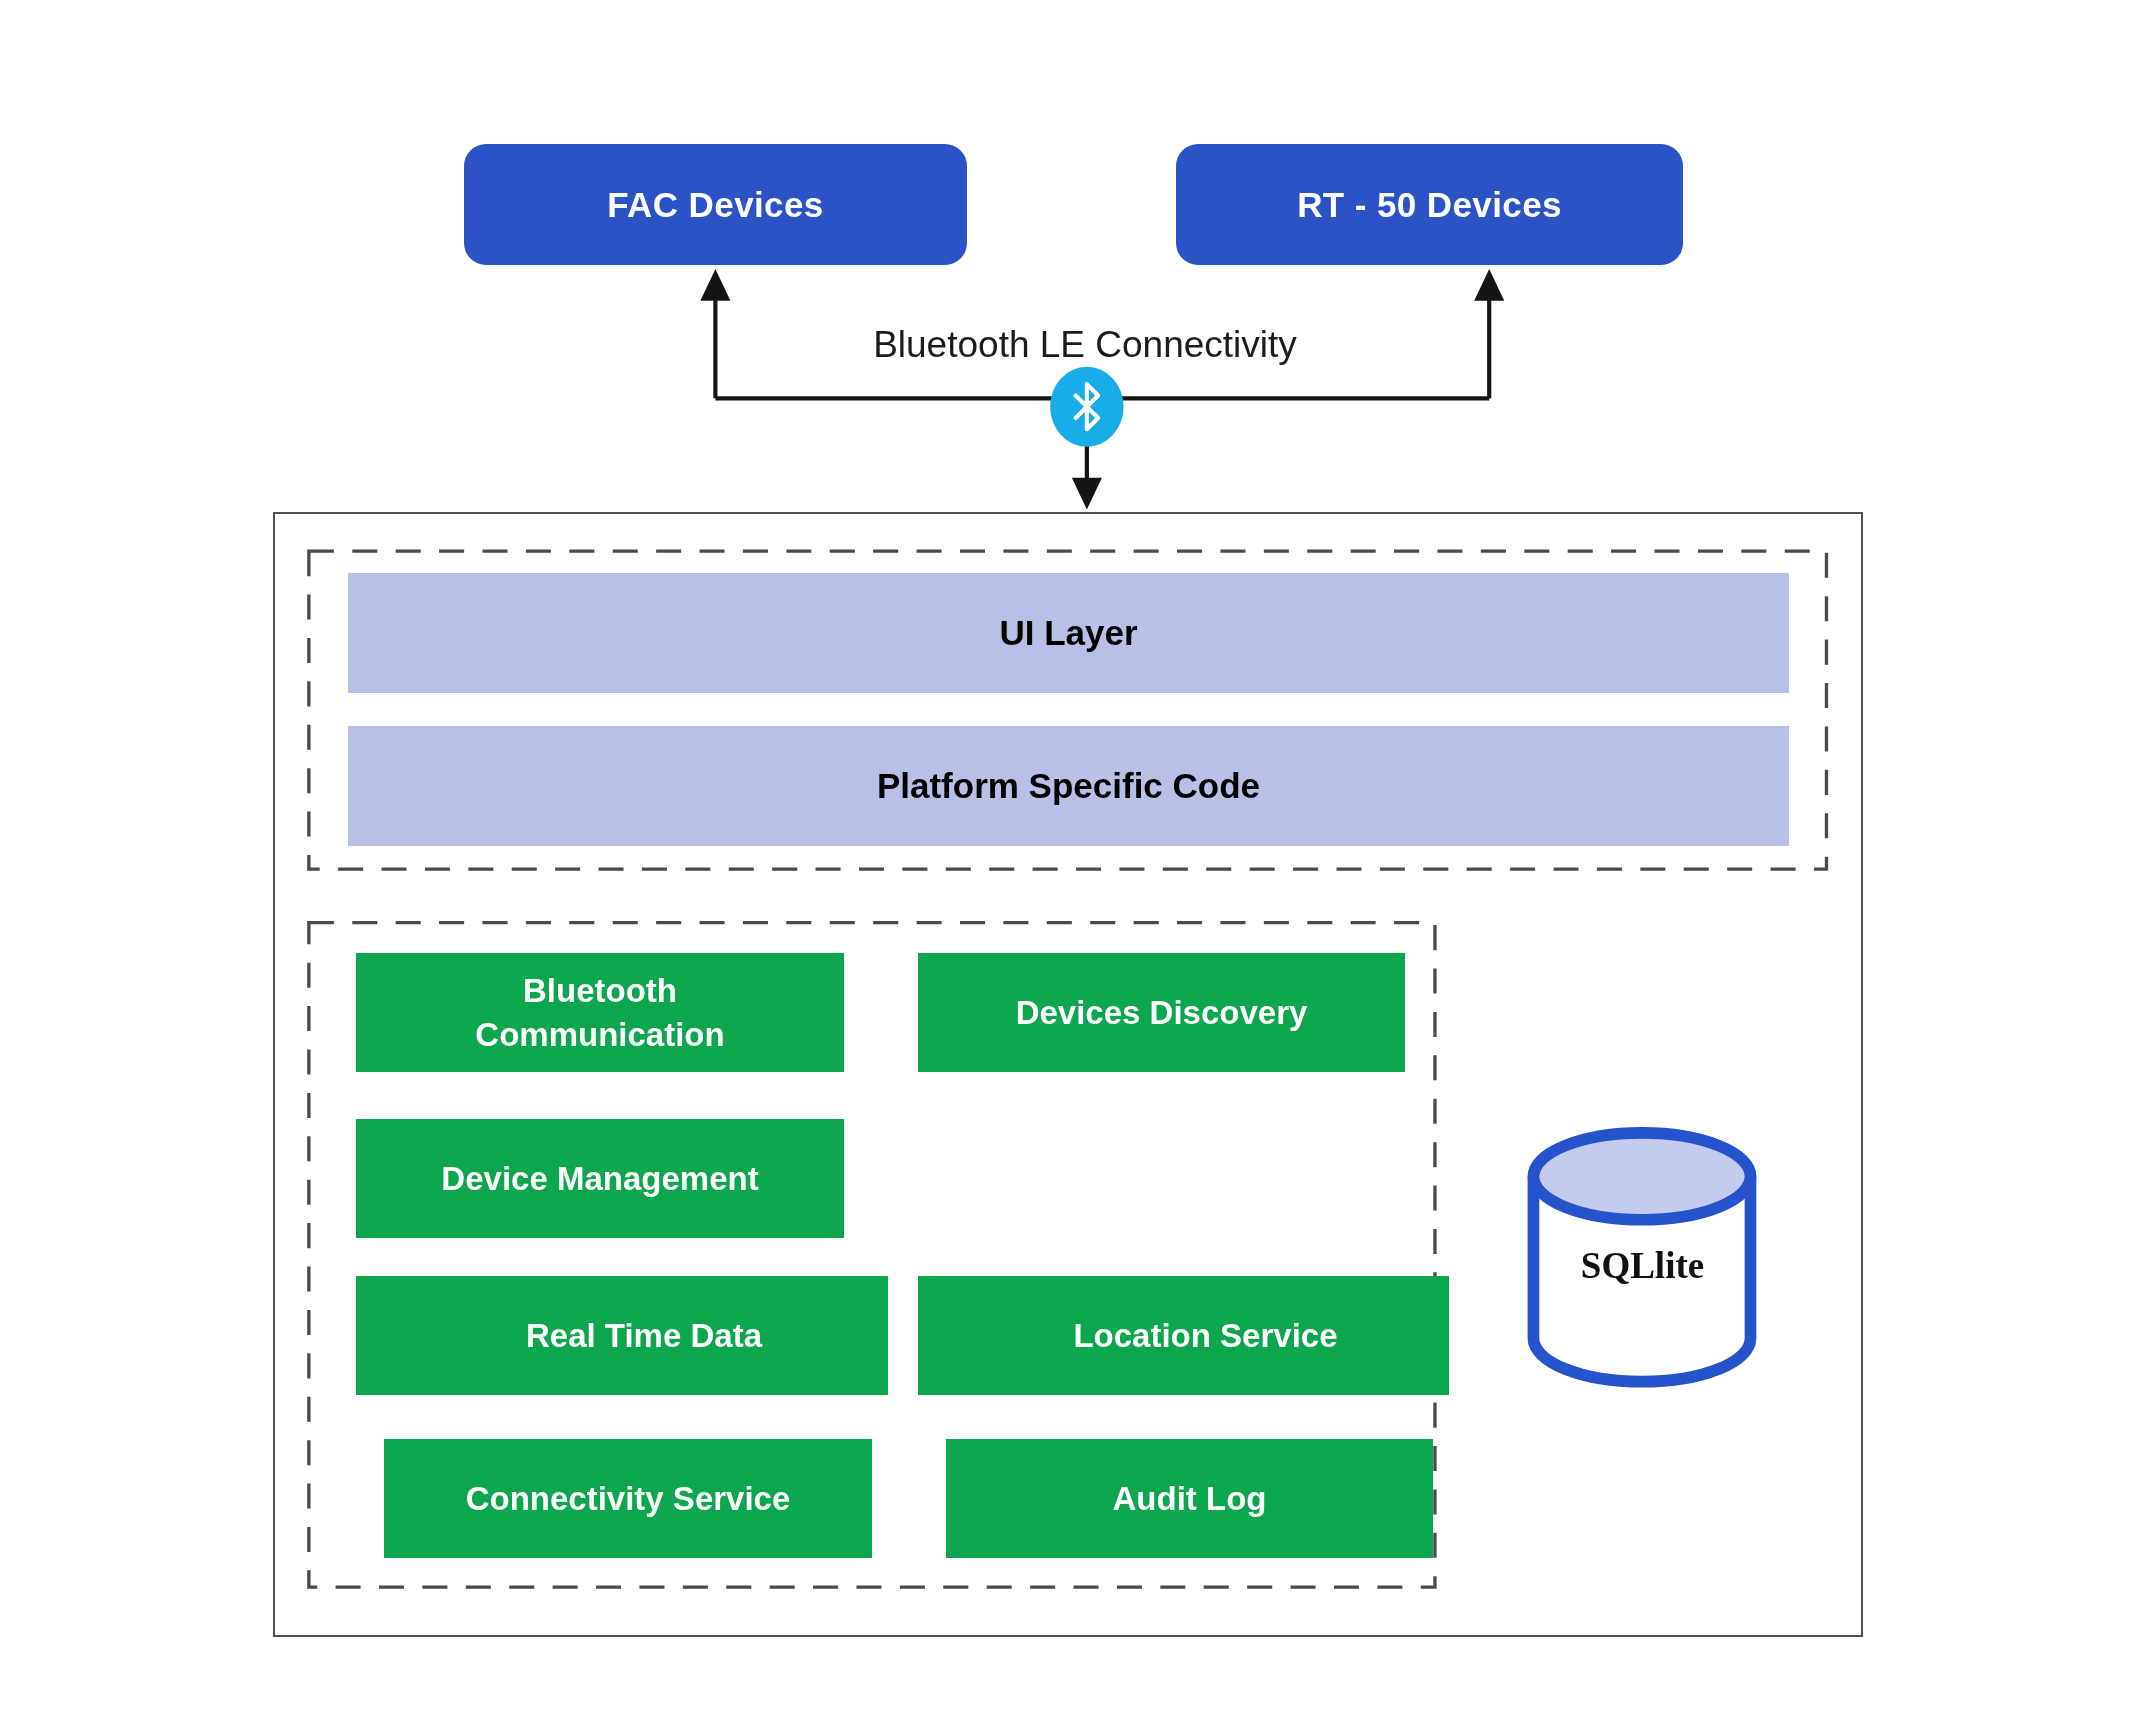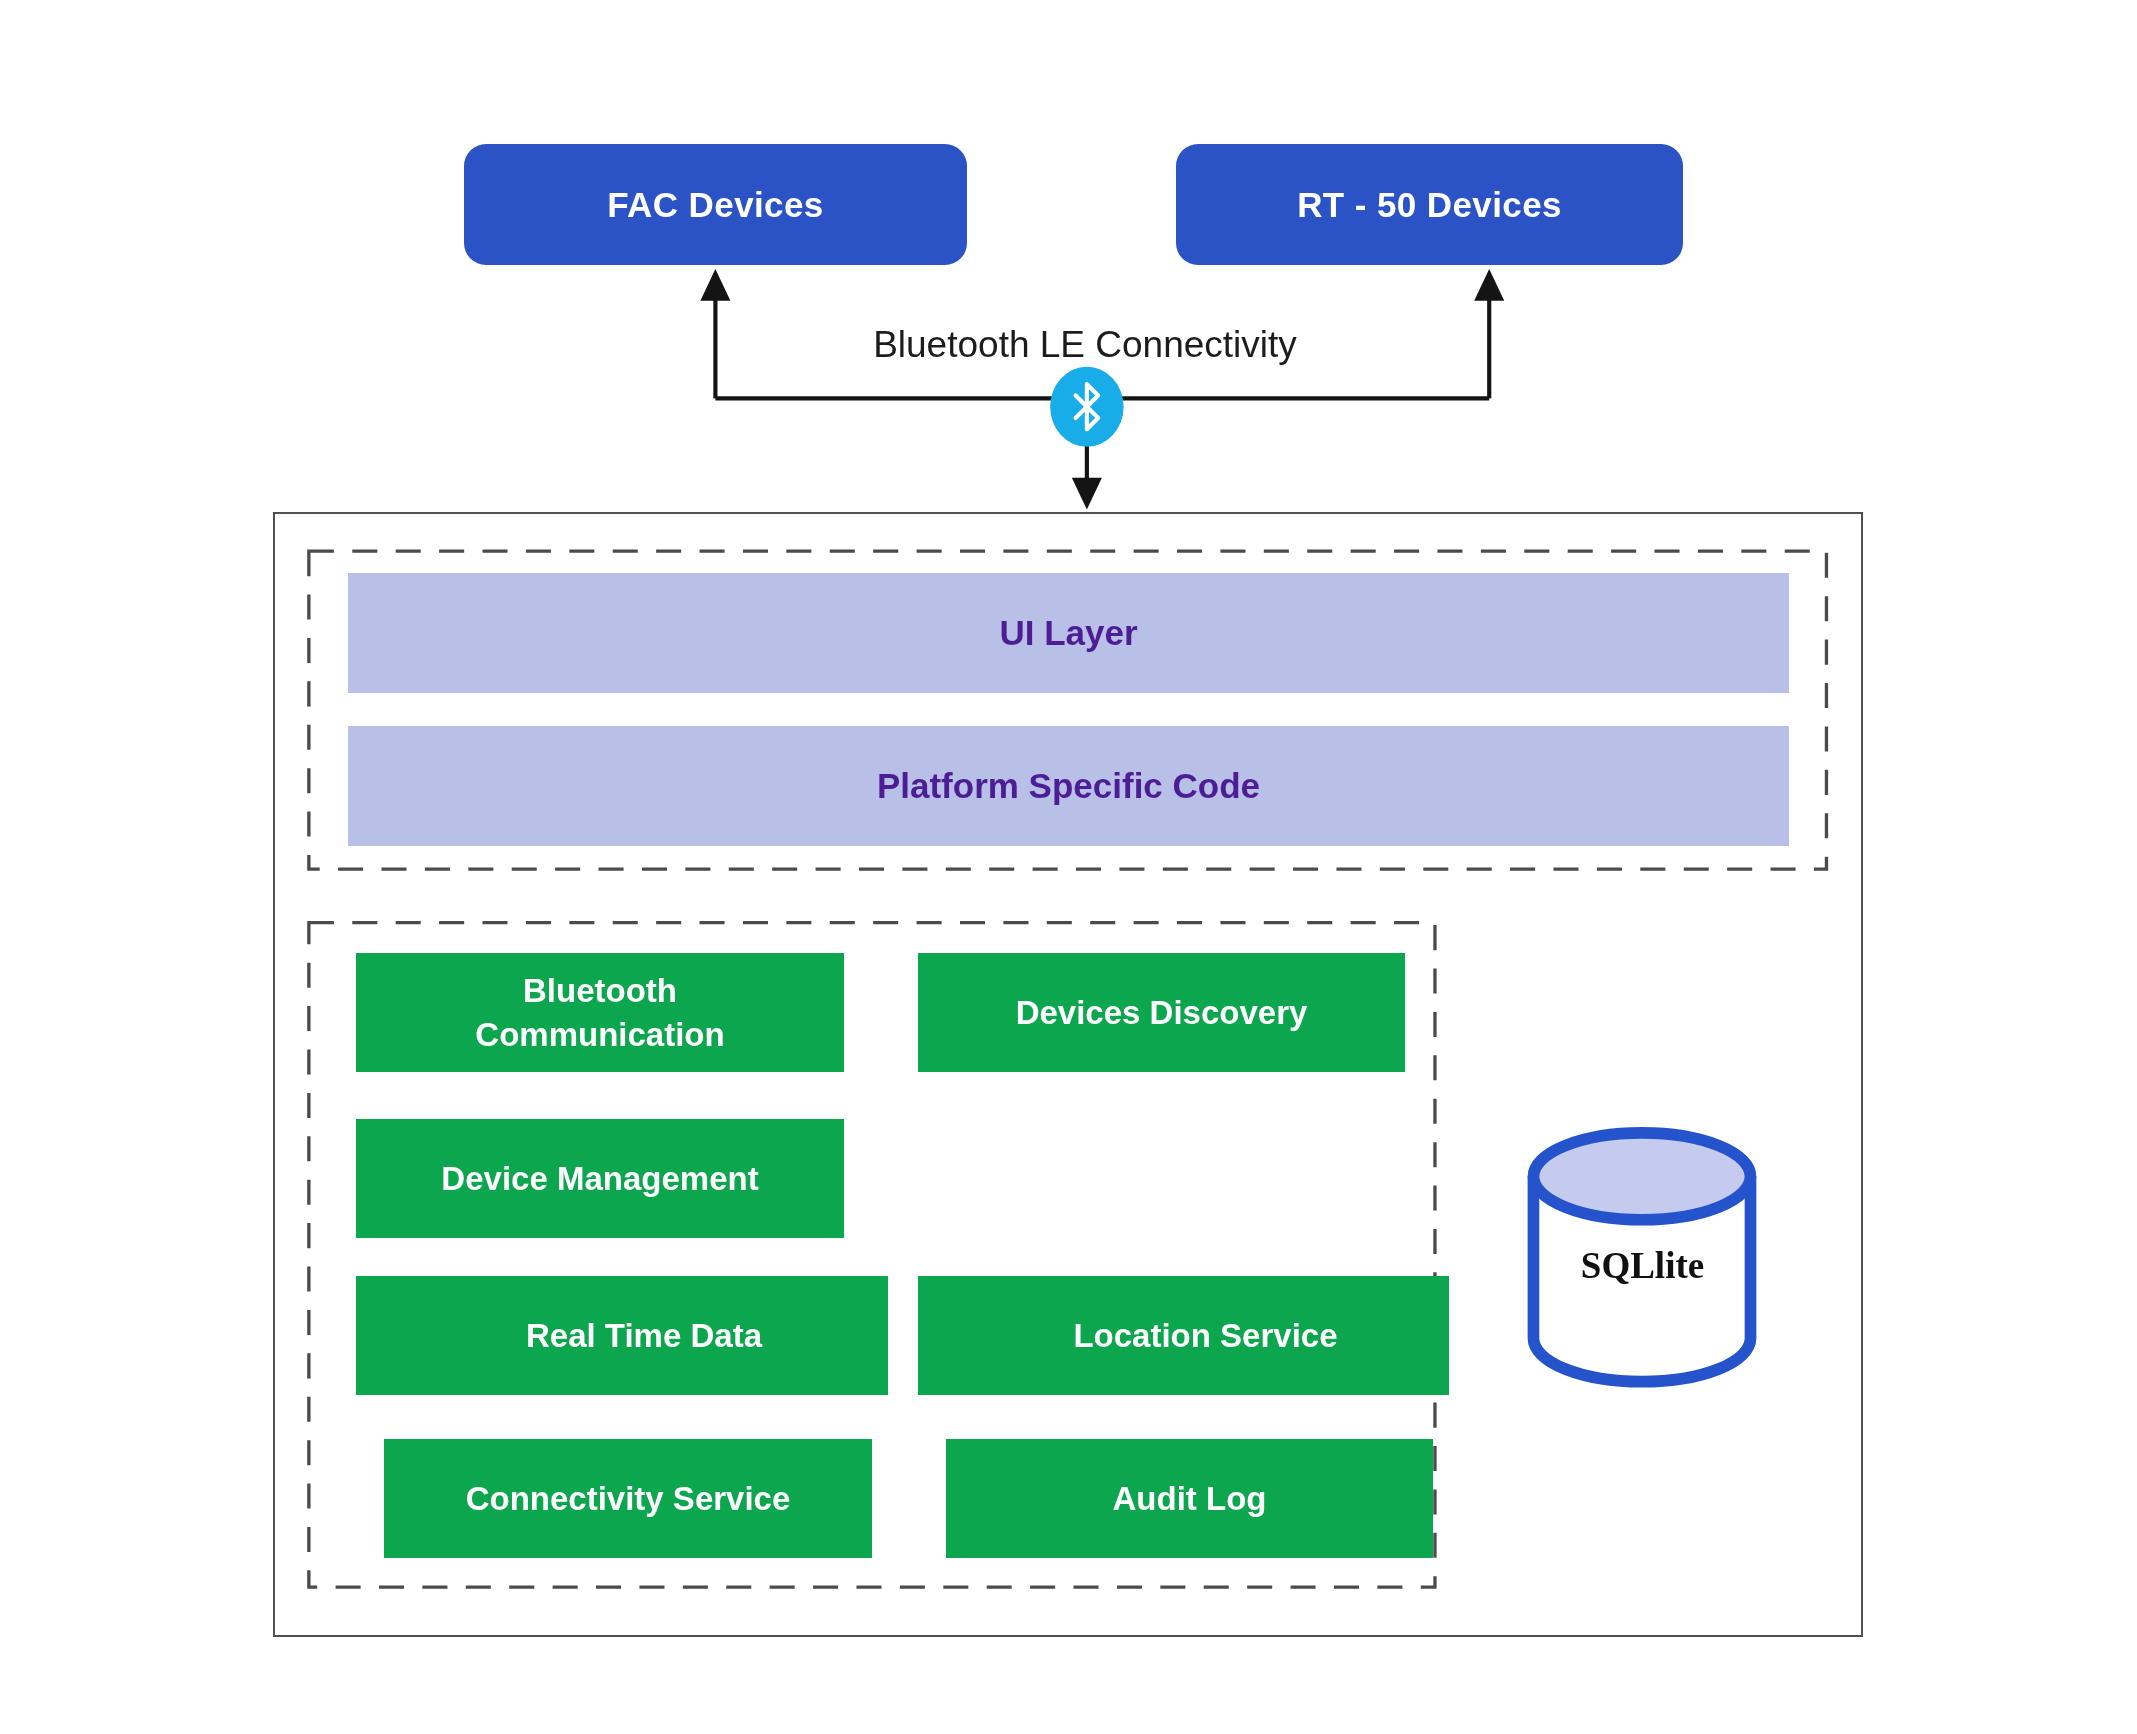--- a/index.html
+++ b/index.html
@@ -29,21 +29,21 @@
     pointer-events:none;
   }
   .outer-container{
     position:absolute;left:273px;top:512px;width:1590px;height:1125px;
     border:2.5px solid #515151;background:#ffffff;box-sizing:border-box;
   }
   .layer-bar{
     position:absolute;width:1441px;height:120px;left:348px;
     background:#b8c0e8;
     display:flex;align-items:center;justify-content:center;
-    font-size:35px;font-weight:700;color:#4c1d95;
+    font-size:35px;font-weight:700;color:#000000;
   }
   .bar-ui{top:573px;}
   .bar-platform{top:726px;}
   .svc{
     position:absolute;width:488px;height:119px;
     background:#0ba64d;color:#ffffff;
     display:flex;align-items:center;justify-content:center;
     font-size:33px;font-weight:600;text-align:center;line-height:1.32;
   }
   .svc span{display:block;}

